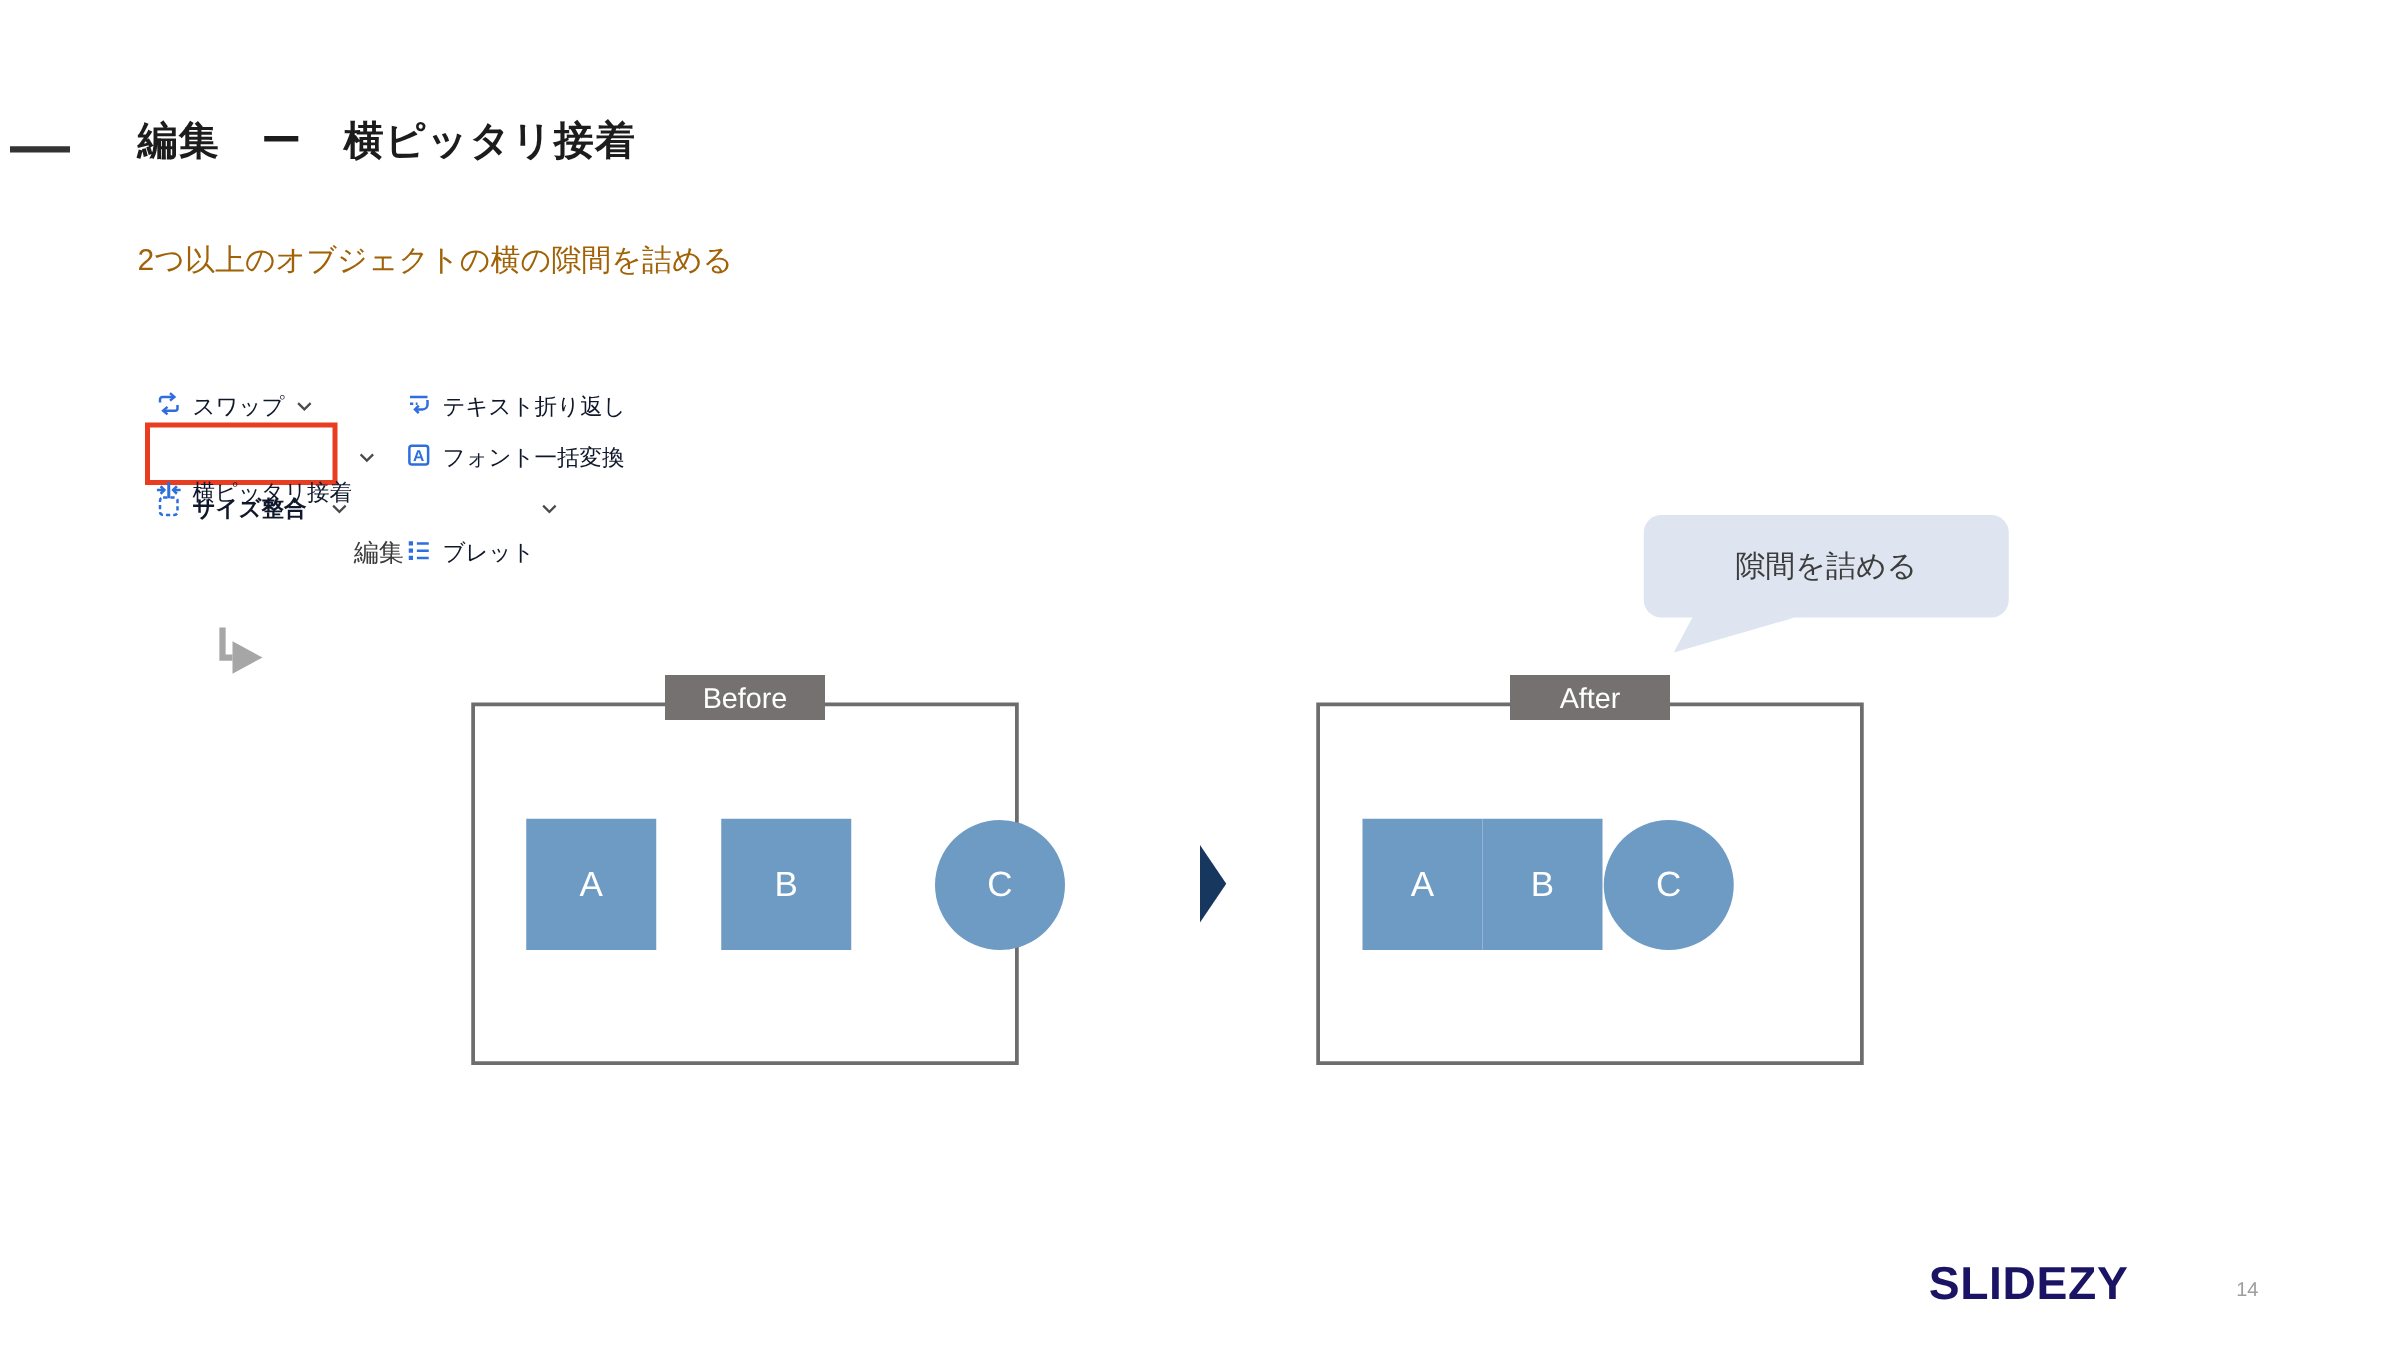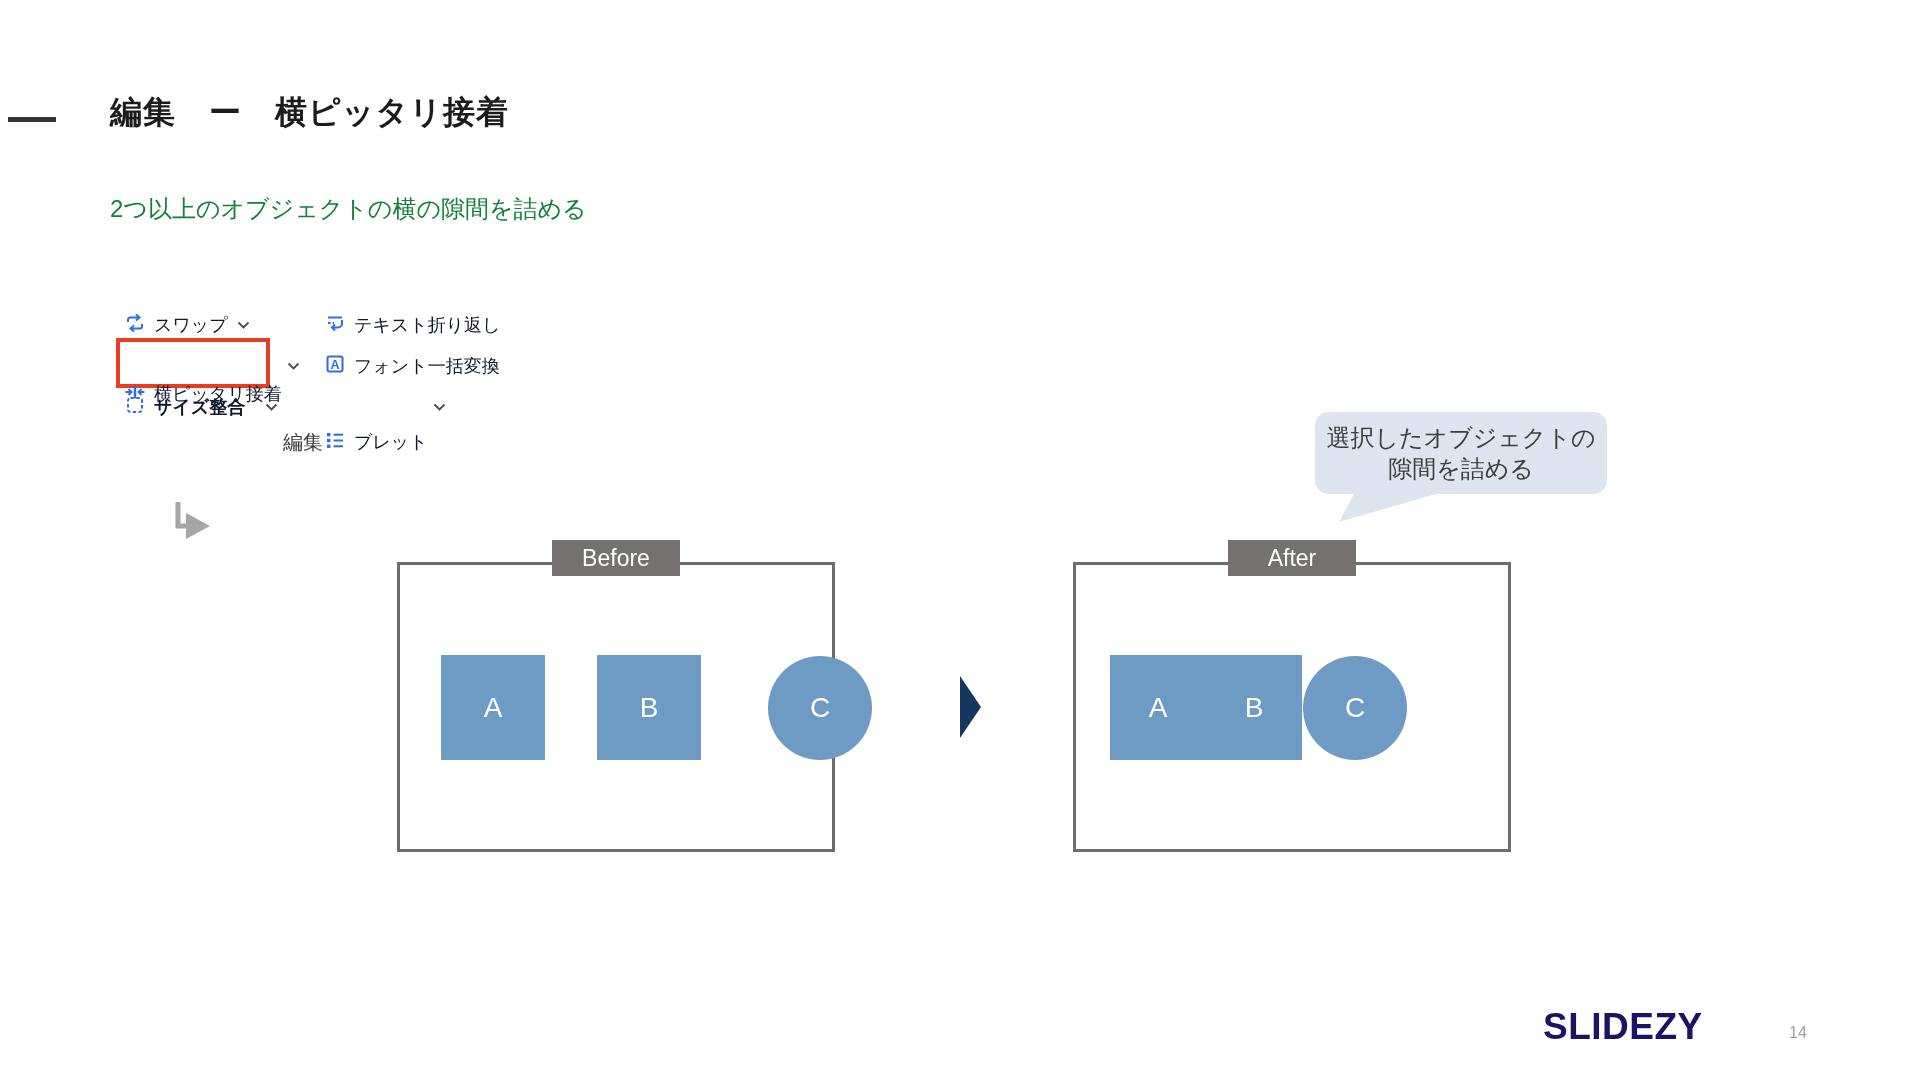--- a/index.html
+++ b/index.html
@@ -3,31 +3,31 @@
 <meta charset="utf-8">
 <style>
   * { margin:0; padding:0; box-sizing:border-box; }
   html,body { width:1920px; height:1080px; background:#ffffff; overflow:hidden;
               font-family:"Liberation Sans","DejaVu Sans",sans-serif; }
   .abs { position:absolute; }
 
   
   .title-dash { left:8px; top:117px; width:48px; height:5px; background:#333333; }
   .slide-title { left:110px; top:88px; font-size:32px; line-height:48px; font-weight:bold; color:#1c1c1c; letter-spacing:1px; }
-  .slide-subtitle { left:110px; top:193px; font-size:24px; line-height:32px; color:#15803d; }
+  .slide-subtitle { left:110px; top:193px; font-size:24px; line-height:32px; color:#a16207; }
 
   
   .ribbon-item { display:flex; align-items:center; gap:9px; height:24px; font-size:18px; color:#0f172a; white-space:nowrap; cursor:default; }
   .ribbon-item svg { flex:0 0 auto; }
   .red-frame { left:116px; top:338px; width:154px; height:50px; border:4px solid #e83d21; }
   .chevron { width:13px; height:9px; }
   .group-label { left:283px; top:429px; font-size:20px; color:#3b3b3b; }
 
   
-  .panel { width:438px; height:290px; border:3px solid #6d6d6d; background:#ffffff;margin-left:20px; }
+  .panel { width:438px; height:290px; border:3px solid #6d6d6d; background:#ffffff; }
   .panel-tag { position:absolute; left:50%; top:-25px; transform:translateX(-50%);
                width:128px; height:36px; background:#767171; color:#ffffff;
                font-size:23px; display:flex; align-items:center; justify-content:center; }
   .shape-rect, .shape-circle { position:absolute; background:#6e9bc4; color:#ffffff;
                font-size:28px; display:flex; align-items:center; justify-content:center; }
   .shape-circle { border-radius:50%; }
 
   
   .callout { left:1315px; top:412px; width:292px; height:82px; background:#dee5f0;
              border-radius:14px; display:flex; flex-direction:column; align-items:center;
@@ -147,21 +147,20 @@
 </svg>
 
 <div class="abs panel" style="left:1053px; top:562px;">
   <div class="panel-tag">After</div>
   <div class="shape-rect" style="left:34px; top:90px; width:96px; height:105px;">A</div>
   <div class="shape-rect" style="left:130px; top:90px; width:96px; height:105px;">B</div>
   <div class="shape-circle" style="left:227px; top:91px; width:104px; height:104px;">C</div>
 </div>
 
 <div class="abs callout">
-  <span>選択したオブジェクトの</span>
   <span>隙間を詰める</span>
 </div>
 <svg class="abs" style="left:1333px; top:492px;" width="110" height="32" viewBox="0 0 110 32">
   <polygon points="22,0 6,30 103,2" fill="#dee5f0"></polygon>
 </svg>
 
 <div class="abs logo">SLIDEZY</div>
 <div class="abs page-num">14</div>
 
 </body></html>

